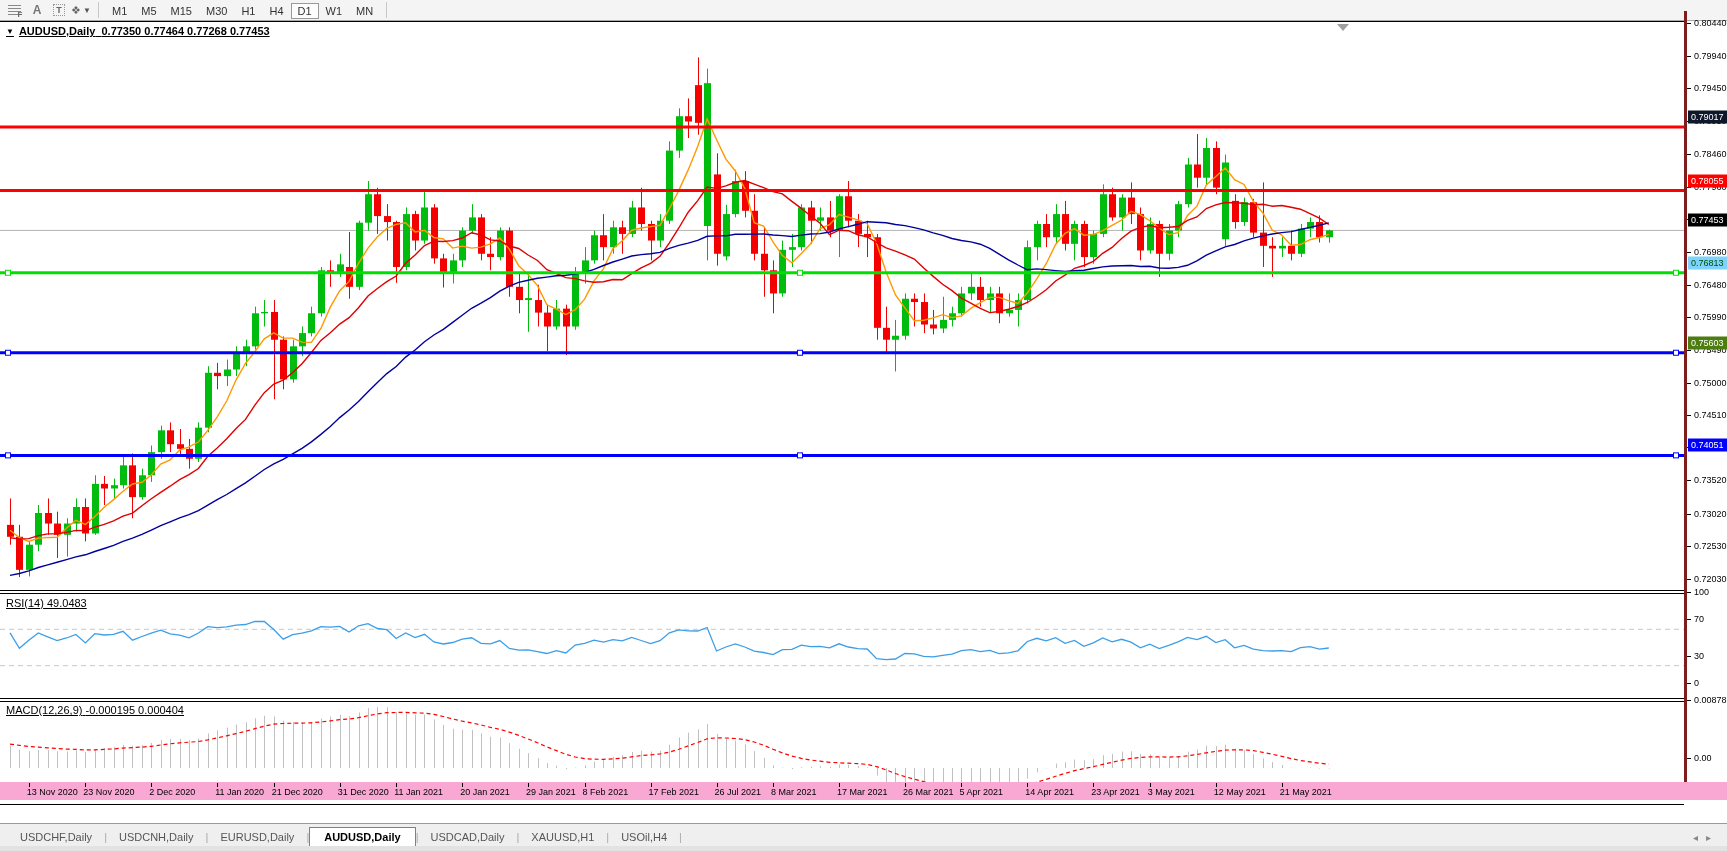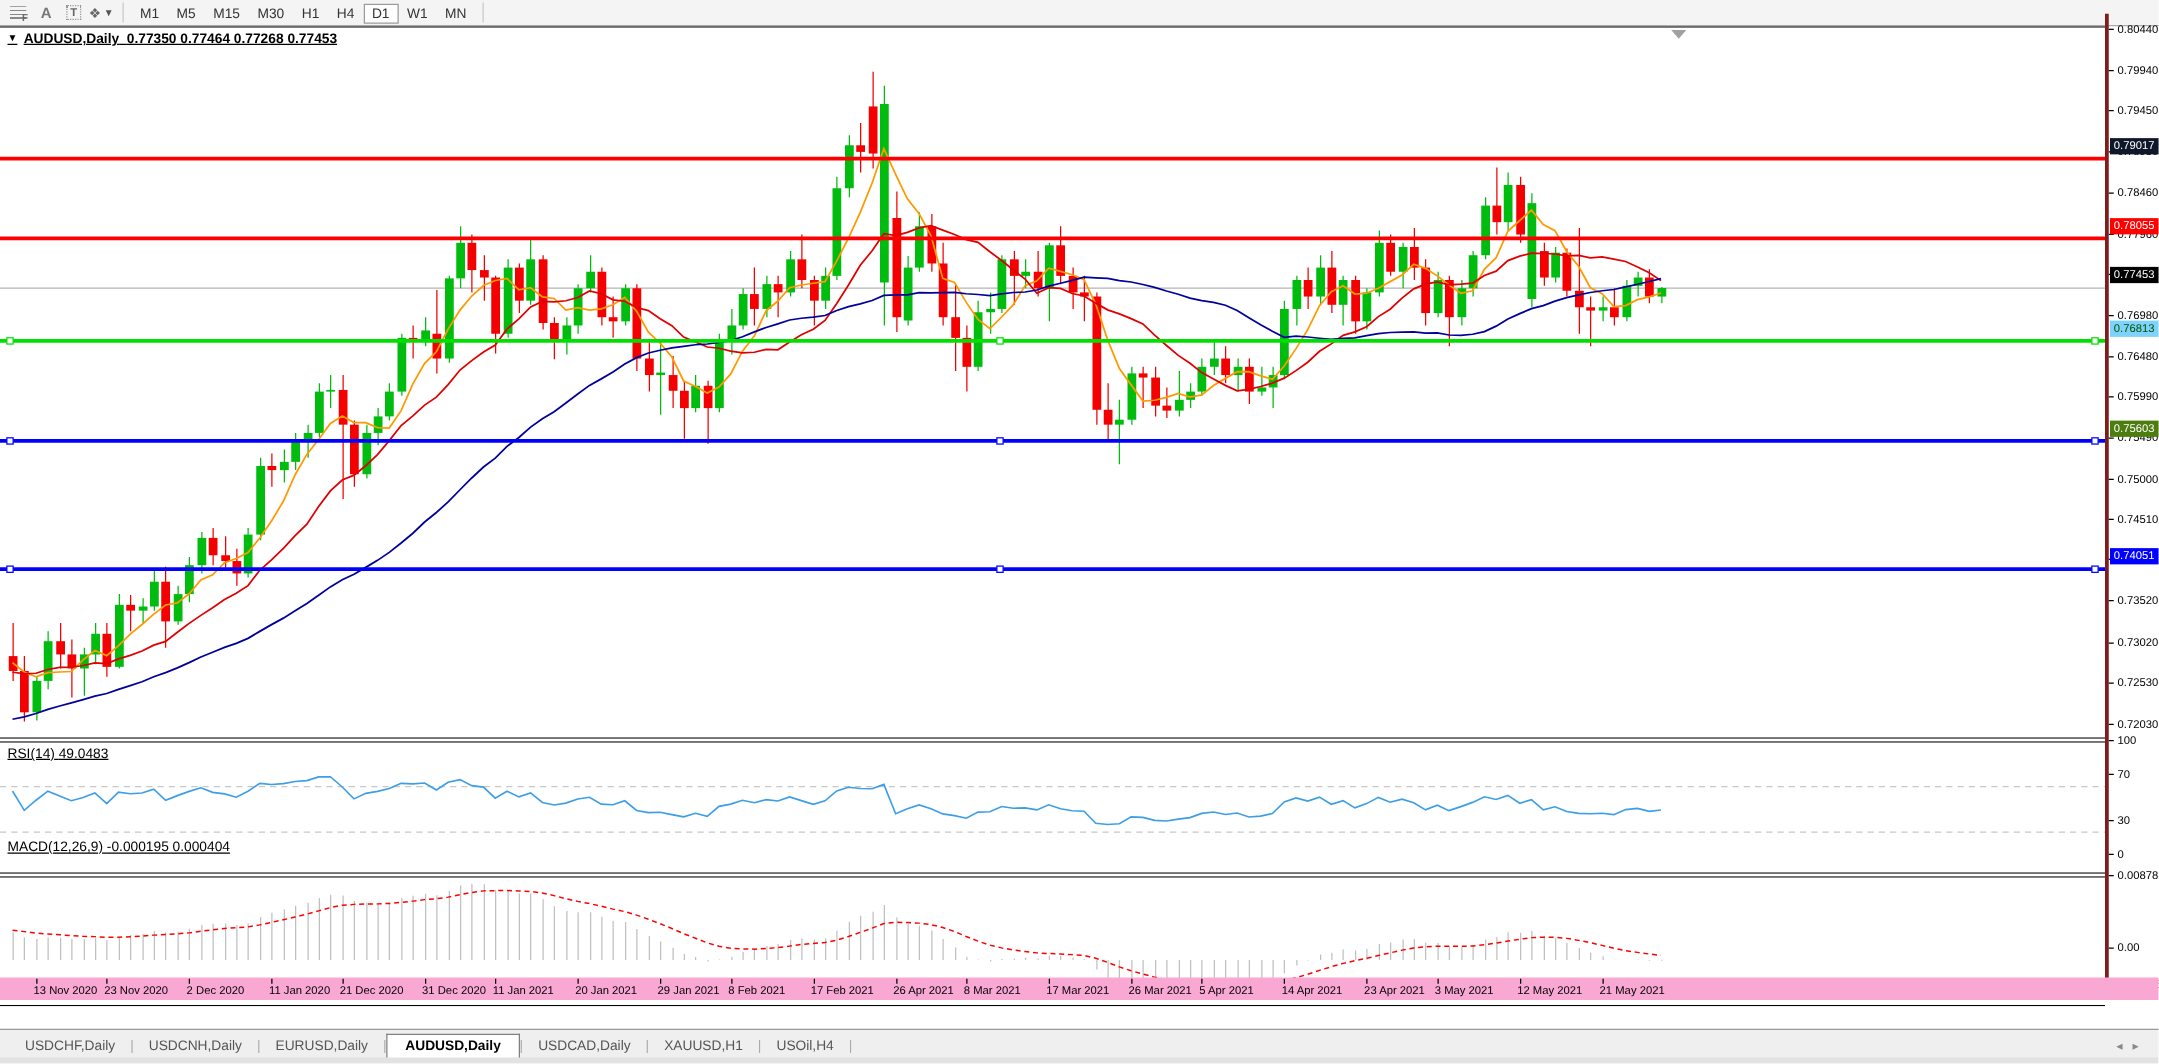--- a/index.html
+++ b/index.html
@@ -20,21 +20,21 @@
   .tf-btn{display:inline-block;padding:2px 7px;font-size:11px;color:#333;cursor:default;}
   .tf-btn.active{background:#fdfdfd;border:1px solid #9a9a9a;padding:1px 6px;}
   
   svg{position:absolute;left:0;display:block;}
   #main-svg{top:21px;}
   #rsi-svg{top:593px;}
   #macd-svg{top:701px;}
   .pane-label{position:absolute;left:6px;font-size:11px;color:#000;white-space:nowrap;z-index:5;text-decoration:underline;}
   #main-title{top:25px;font-weight:bold;}
   #rsi-label{top:597px;}
-  #macd-label{top:672px;text-align:right;}
+  #macd-label{top:704px;text-align:right;}
   .dd-arrow{font-size:8px;position:relative;top:-1px;margin-right:5px;}
   
   #axis-col{position:absolute;left:1684px;top:11px;width:43px;height:784px;border-left:3px solid #7f1d1d;}
   .tick{position:absolute;left:0;width:4px;height:1px;background:#000;}
   .tick-lab{position:absolute;left:7px;font-size:9px;color:#000;transform:translateY(-50%);white-space:nowrap;}
   .badge{position:absolute;left:1px;width:42px;height:13px;line-height:13px;font-size:9px;
          text-align:left;padding-left:3px;box-sizing:border-box;transform:translateY(-50%);z-index:6;}
   
   #time-axis{position:absolute;left:0;top:782px;width:1727px;height:18px;background:#f9a8d4;}
   .dtick{position:absolute;top:1px;width:1px;height:4px;background:#000;}
@@ -622,21 +622,21 @@
       <div class="dlab" style="left: 394.22px;">11 Jan 2021</div>
       <div class="dtick" style="left: 462.16px;"></div>
       <div class="dlab" style="left: 460.16px;">20 Jan 2021</div>
       <div class="dtick" style="left: 528.1px;"></div>
       <div class="dlab" style="left: 526.1px;">29 Jan 2021</div>
       <div class="dtick" style="left: 584.62px;"></div>
       <div class="dlab" style="left: 582.62px;">8 Feb 2021</div>
       <div class="dtick" style="left: 650.56px;"></div>
       <div class="dlab" style="left: 648.56px;">17 Feb 2021</div>
       <div class="dtick" style="left: 716.5px;"></div>
-      <div class="dlab" style="left: 714.5px;">26 Apr 2021</div>
+      <div class="dlab" style="left: 714.5px;">26 Jul 2021</div>
       <div class="dtick" style="left: 773.02px;"></div>
       <div class="dlab" style="left: 771.02px;">8 Mar 2021</div>
       <div class="dtick" style="left: 838.96px;"></div>
       <div class="dlab" style="left: 836.96px;">17 Mar 2021</div>
       <div class="dtick" style="left: 904.9px;"></div>
       <div class="dlab" style="left: 902.9px;">26 Mar 2021</div>
       <div class="dtick" style="left: 961.42px;"></div>
       <div class="dlab" style="left: 959.42px;">5 Apr 2021</div>
       <div class="dtick" style="left: 1027.36px;"></div>
       <div class="dlab" style="left: 1025.36px;">14 Apr 2021</div>

